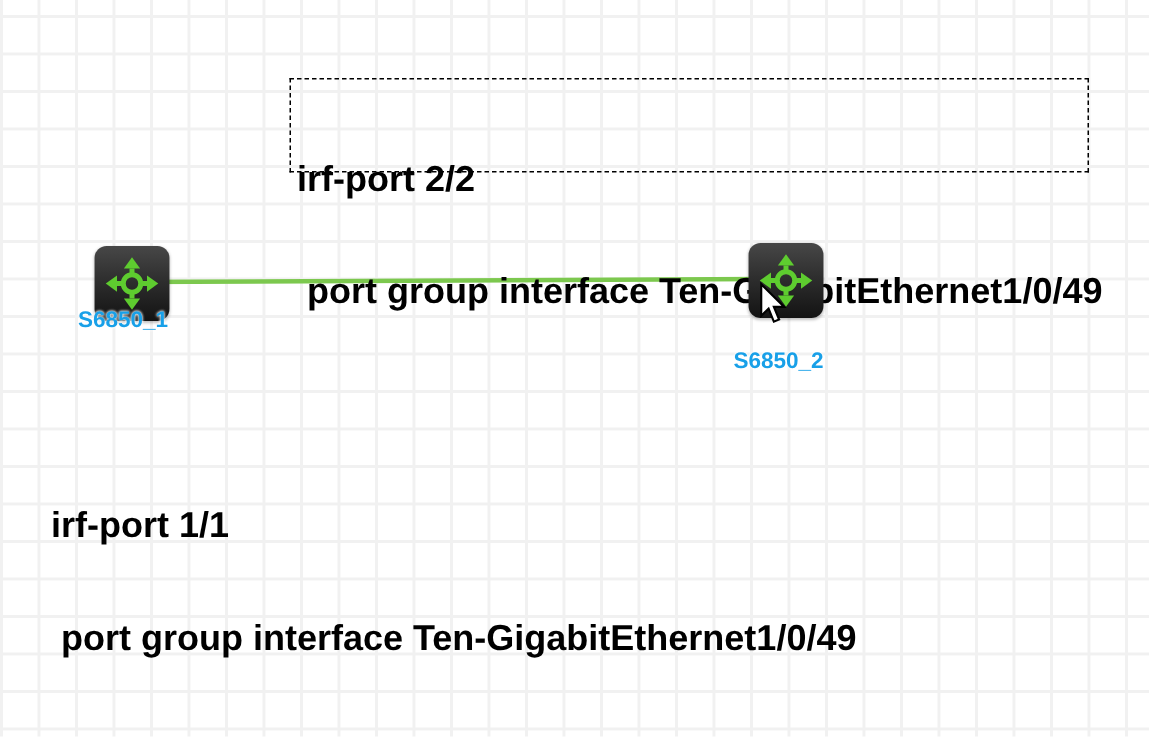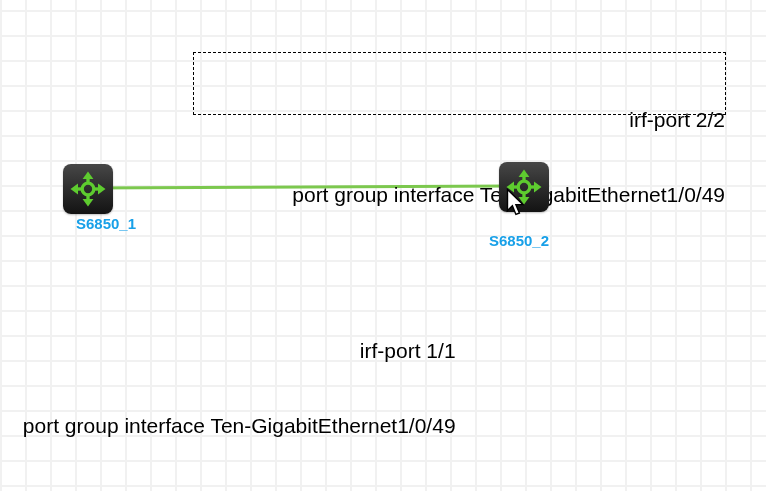--- a/index.html
+++ b/index.html
@@ -11,57 +11,56 @@
     background-image:
       linear-gradient(to right, #f1f1f1 2px, transparent 2px),
       linear-gradient(to bottom, #f1f1f1 2px, transparent 2px);
     background-size:25px 25px, 25px 25px;
     background-position:0 0, 0 10px;
     font-family:"Liberation Sans","DejaVu Sans",sans-serif;
   }
   .link-layer{position:absolute;left:0;top:0;width:766px;height:491px;}
   .annotation{
     position:absolute;
-    font-weight:normal;
-    font-size:21px;
+    font-weight:bold;
+    font-size:24px;
     line-height:25px;
     color:#000;
     white-space:pre;
-    text-align:right;
   }
   .annotation.boxed{
     left:193px;top:52px;
     width:533px;height:63px;
     border:1px dashed #000;
     padding:4px 0 0 4px;
     box-sizing:border-box;
   }
   .annotation.plain{
-    left:17px;top:288px;
+    left:34px;top:288px;
   }
   .device{
     position:absolute;
     width:50px;height:50px;
     border-radius:8px;
     background:linear-gradient(180deg,#474747 0%,#2d2d2d 48%,#131313 100%);
     box-shadow:0 1px 2px rgba(0,0,0,0.25);
   }
   .device svg{position:absolute;left:5px;top:5px;}
   #device-1{left:63px;top:164px;}
   #device-2{left:499px;top:162px;}
   .device-label{
     position:absolute;
     font-size:15px;
     font-weight:bold;
     color:#18a0e8;
     transform:translateX(-50%);
     text-shadow:0 0 2px #fff,0 0 2px #fff;
     white-space:nowrap;
   }
-  #label-1{left:82px;top:215px;margin-left:24px;}
+  #label-1{left:82px;top:205px;}
   #label-2{left:519px;top:232px;}
   .cursor{position:absolute;left:506px;top:188px;}
 </style>
 </head>
 <body>
 
 <div class="stage">
 
   <svg class="link-layer">
     <line x1="88" y1="188" x2="524" y2="186" stroke-width="3" stroke="#7cc84e"></line>

